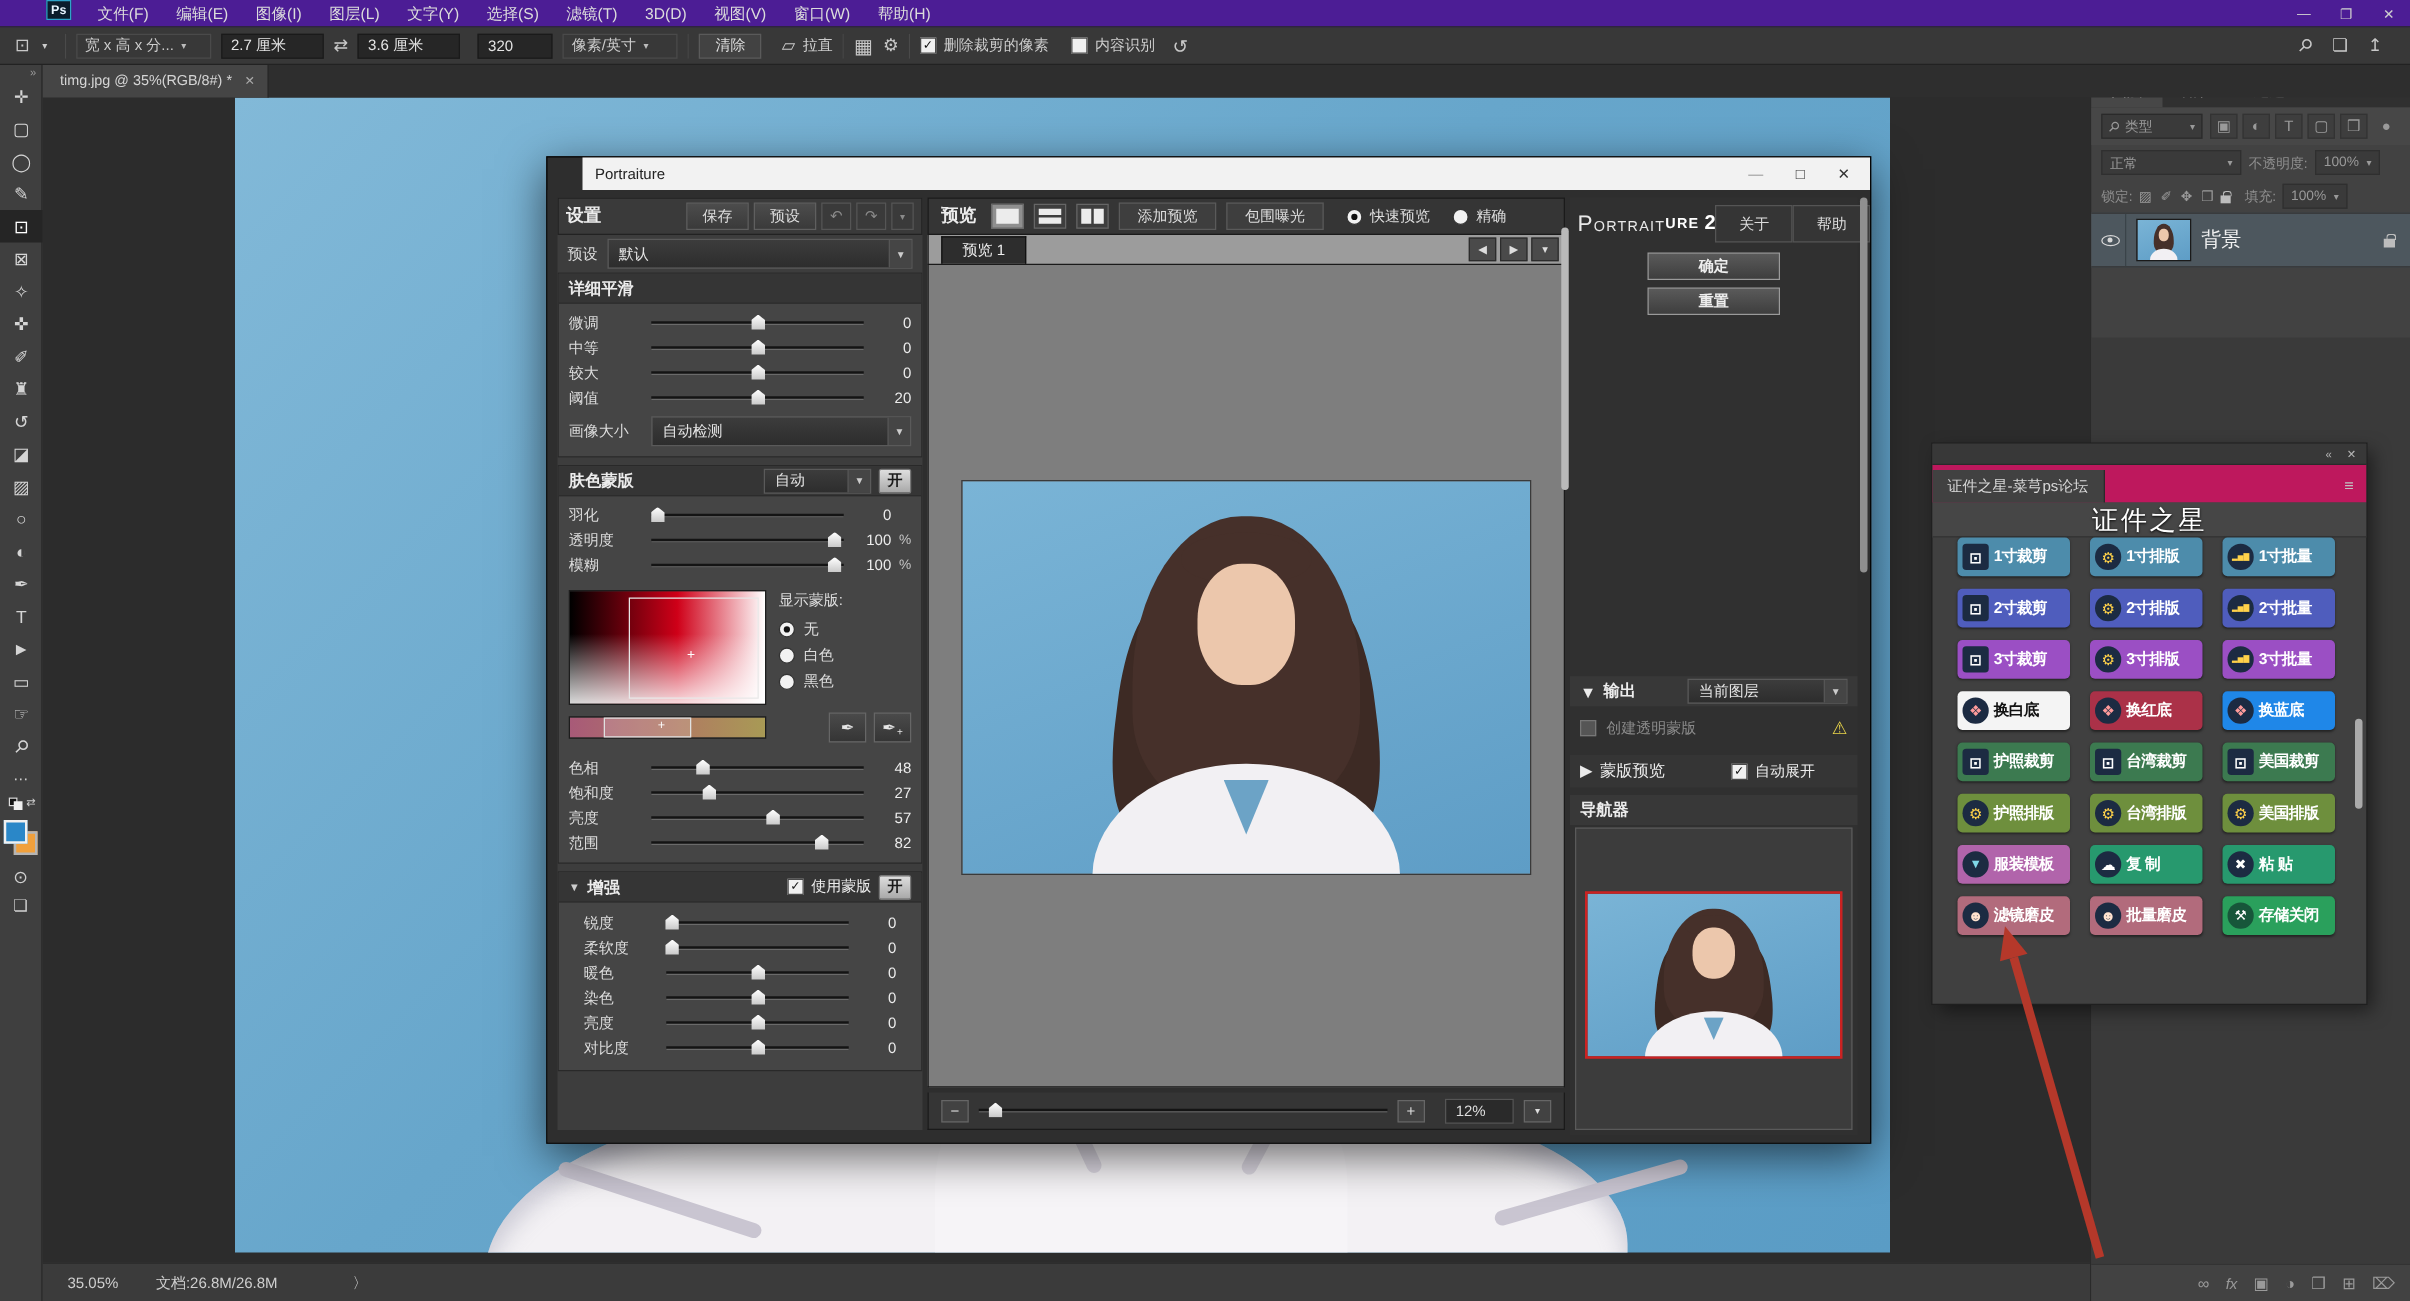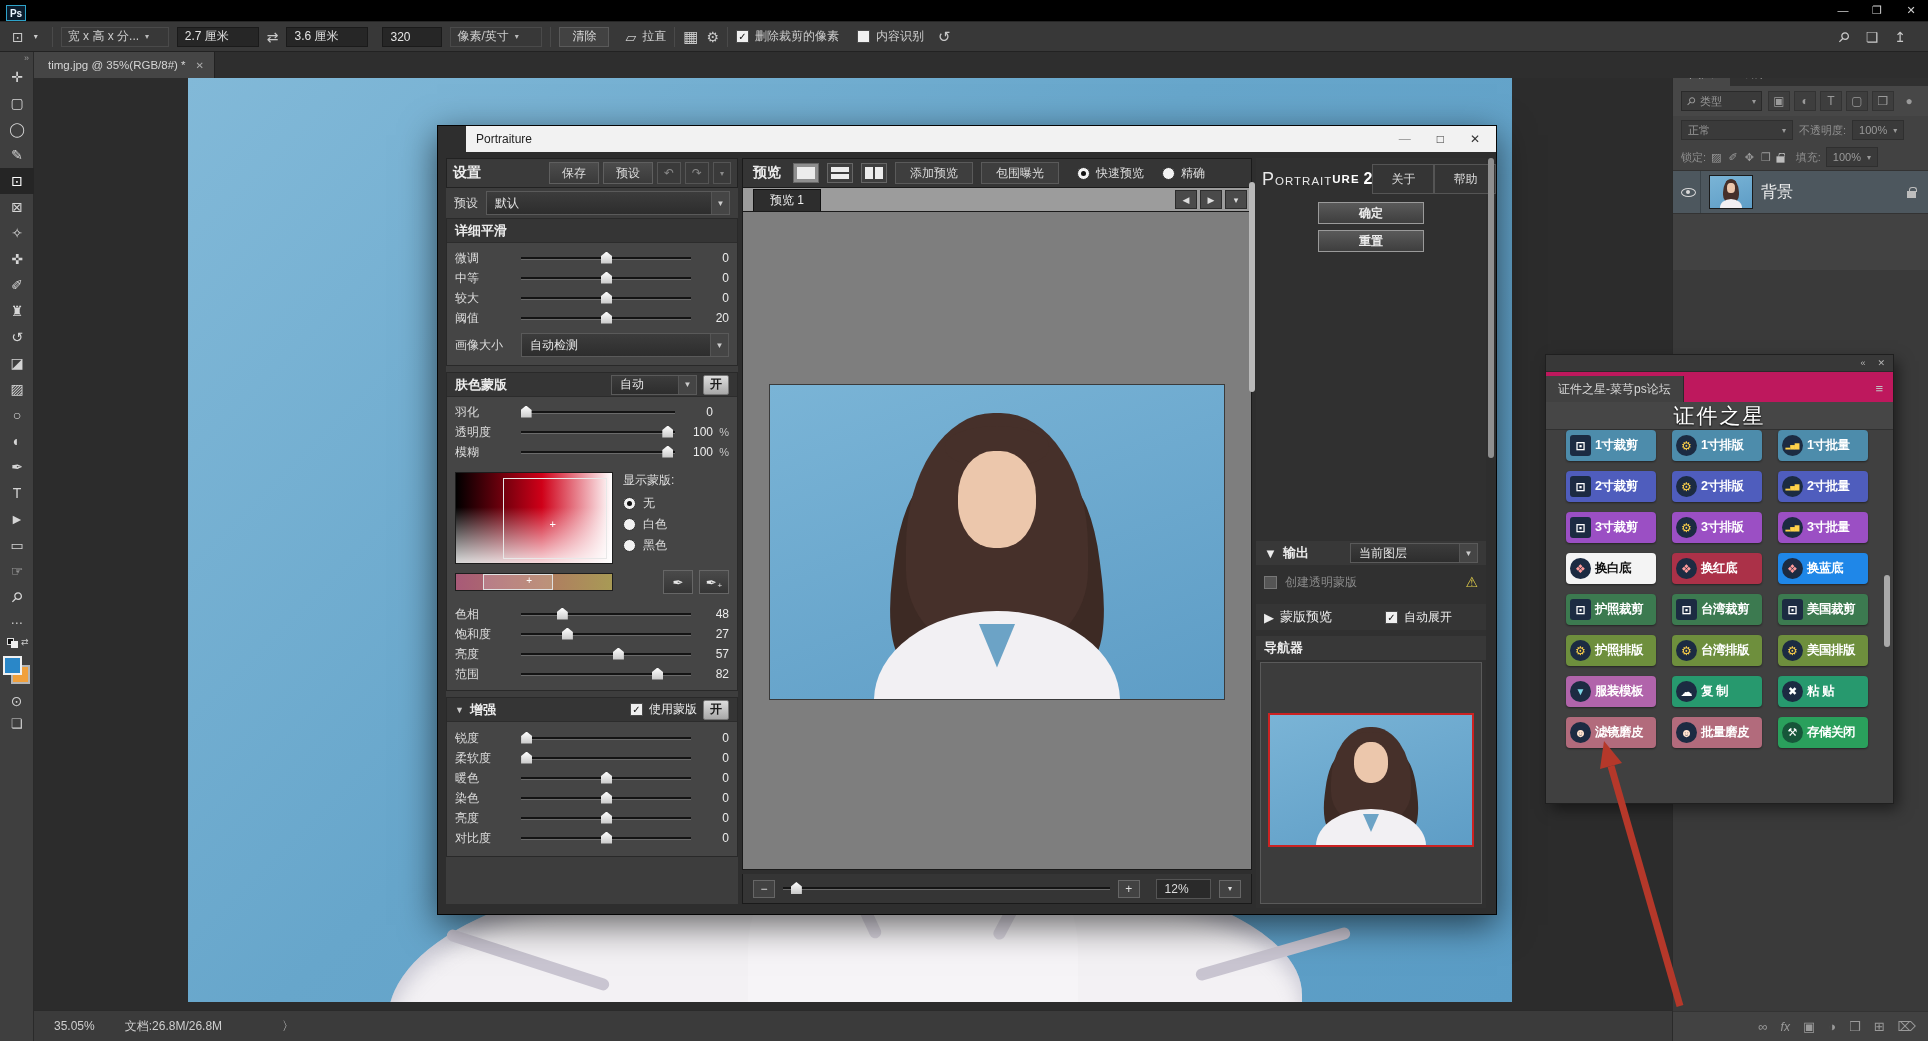--- a/index.html
+++ b/index.html
@@ -1,21 +1,21 @@
 <!DOCTYPE html>
 <html><head>
 <meta charset="utf-8">
 <style>
 *{margin:0;padding:0;box-sizing:border-box;font-family:"Liberation Sans","DejaVu Sans",sans-serif;}
 body{width:1928px;height:1041px;position:relative;background:#2b2b2b;overflow:hidden;color:#ddd;}
 .flex{display:flex;align-items:center;}
 .rot45{display:inline-block;transform:rotate(45deg);}
 
 
-#menubar{position:absolute;left:0;top:0;width:1928px;height:22px;background:#000000;display:flex;align-items:flex-end;gap:0;border-bottom:1px solid #262626;z-index:5;}
+#menubar{position:absolute;left:0;top:0;width:1928px;height:22px;background:#4c1d95;display:flex;align-items:flex-start;gap:0;border-bottom:1px solid #262626;z-index:5;padding-left:31px;}
 #ps-logo{width:20px;height:16px;margin:0 10px 0 6px;background:#0b1c2c;border:1px solid #2ea3c9;color:#e8f4ff;font-size:10px;font-weight:bold;display:flex;align-items:center;justify-content:center;}
 .menu-item{font-size:12.5px;color:#dcdcdc;padding:0 11px;height:22px;display:flex;align-items:center;}
 #win-controls{margin-left:auto;display:flex;}
 .winbtn{width:34px;height:22px;color:#cfcfcf;font-size:11px;display:flex;align-items:center;justify-content:center;}
 
 
 #optionsbar{position:absolute;left:0;top:22px;width:1928px;height:30px;background:#383838;border-bottom:1px solid #222;display:flex;align-items:center;gap:8px;padding:0 8px;font-size:12px;color:#ccc;z-index:5;}
 .opt-input{height:20px;background:#262626;border:1px solid #1a1a1a;color:#e5e5e5;display:flex;align-items:center;padding:0 7px;font-size:12px;}
 .opt-dd{height:20px;background:#383838;border:1px solid #4a4a4a;display:flex;align-items:center;gap:6px;padding:0 6px;}
 .opt-dd .car{font-size:8px;color:#bbb;}
@@ -217,20 +217,33 @@
 #status-doc{display:flex;gap:60px;}
 
 
 #arrow-svg{position:absolute;left:0;top:0;z-index:60;pointer-events:none;}
 </style>
 </head>
 <body>
 
 <div id="menubar" data-name="menu-bar">
   <div id="ps-logo" data-name="photoshop-logo">Ps</div>
+  <div id="menu-items" class="flex" data-name="menu-items">
+      <span class="menu-item" data-name="menu-item">文件(F)</span>
+      <span class="menu-item" data-name="menu-item">编辑(E)</span>
+      <span class="menu-item" data-name="menu-item">图像(I)</span>
+      <span class="menu-item" data-name="menu-item">图层(L)</span>
+      <span class="menu-item" data-name="menu-item">文字(Y)</span>
+      <span class="menu-item" data-name="menu-item">选择(S)</span>
+      <span class="menu-item" data-name="menu-item">滤镜(T)</span>
+      <span class="menu-item" data-name="menu-item">3D(D)</span>
+      <span class="menu-item" data-name="menu-item">视图(V)</span>
+      <span class="menu-item" data-name="menu-item">窗口(W)</span>
+      <span class="menu-item" data-name="menu-item">帮助(H)</span>
+    </div>
   <div id="win-controls" data-name="window-controls">
     <div class="winbtn" data-name="minimize-button">—</div>
     <div class="winbtn" data-name="restore-button">❐</div>
     <div class="winbtn" data-name="close-button">✕</div>
   </div>
 </div>
 
 <div id="optionsbar" data-name="tool-options-bar">
   <div class="flex" style="gap:4px;padding-left:4px;" data-name="tool-preset-picker">
     <span class="opt-icon" data-name="crop-tool-icon">⊡</span>
@@ -555,21 +568,21 @@
       <div class="sec" data-name="enhance-section">
         <div class="sec-hdr" data-name="enhance-header">
           <span class="tri" data-name="collapse-triangle-icon">▼</span>
           <span>增强</span>
           <div class="flex" style="gap:6px;margin-left:auto;font-weight:normal;font-size:12px;" data-name="use-mask-checkbox">
             <span class="cb" data-name="checkbox-checked-icon">✓</span>
             <span>使用蒙版</span>
           </div>
           <div class="pwr" data-name="enhance-power-button">开</div>
         </div>
-        <div id="enhance-sliders" style="padding:6px 0 8px;" data-name="enhance-sliders">
+        <div id="enhance-sliders" style="padding:6px 12px 8px;" data-name="enhance-sliders">
             <div class="srow" data-name="slider-row">
               <span class="slab" data-name="slider-label">锐度</span>
               <div class="strack" data-name="slider-track">
                 <span class="sthumb" data-name="slider-thumb" style="left: 3%;"></span>
               </div>
               <span class="sval" data-name="slider-value">0</span>
             </div>
             <div class="srow" data-name="slider-row">
               <span class="slab" data-name="slider-label">柔软度</span>
               <div class="strack" data-name="slider-track">

